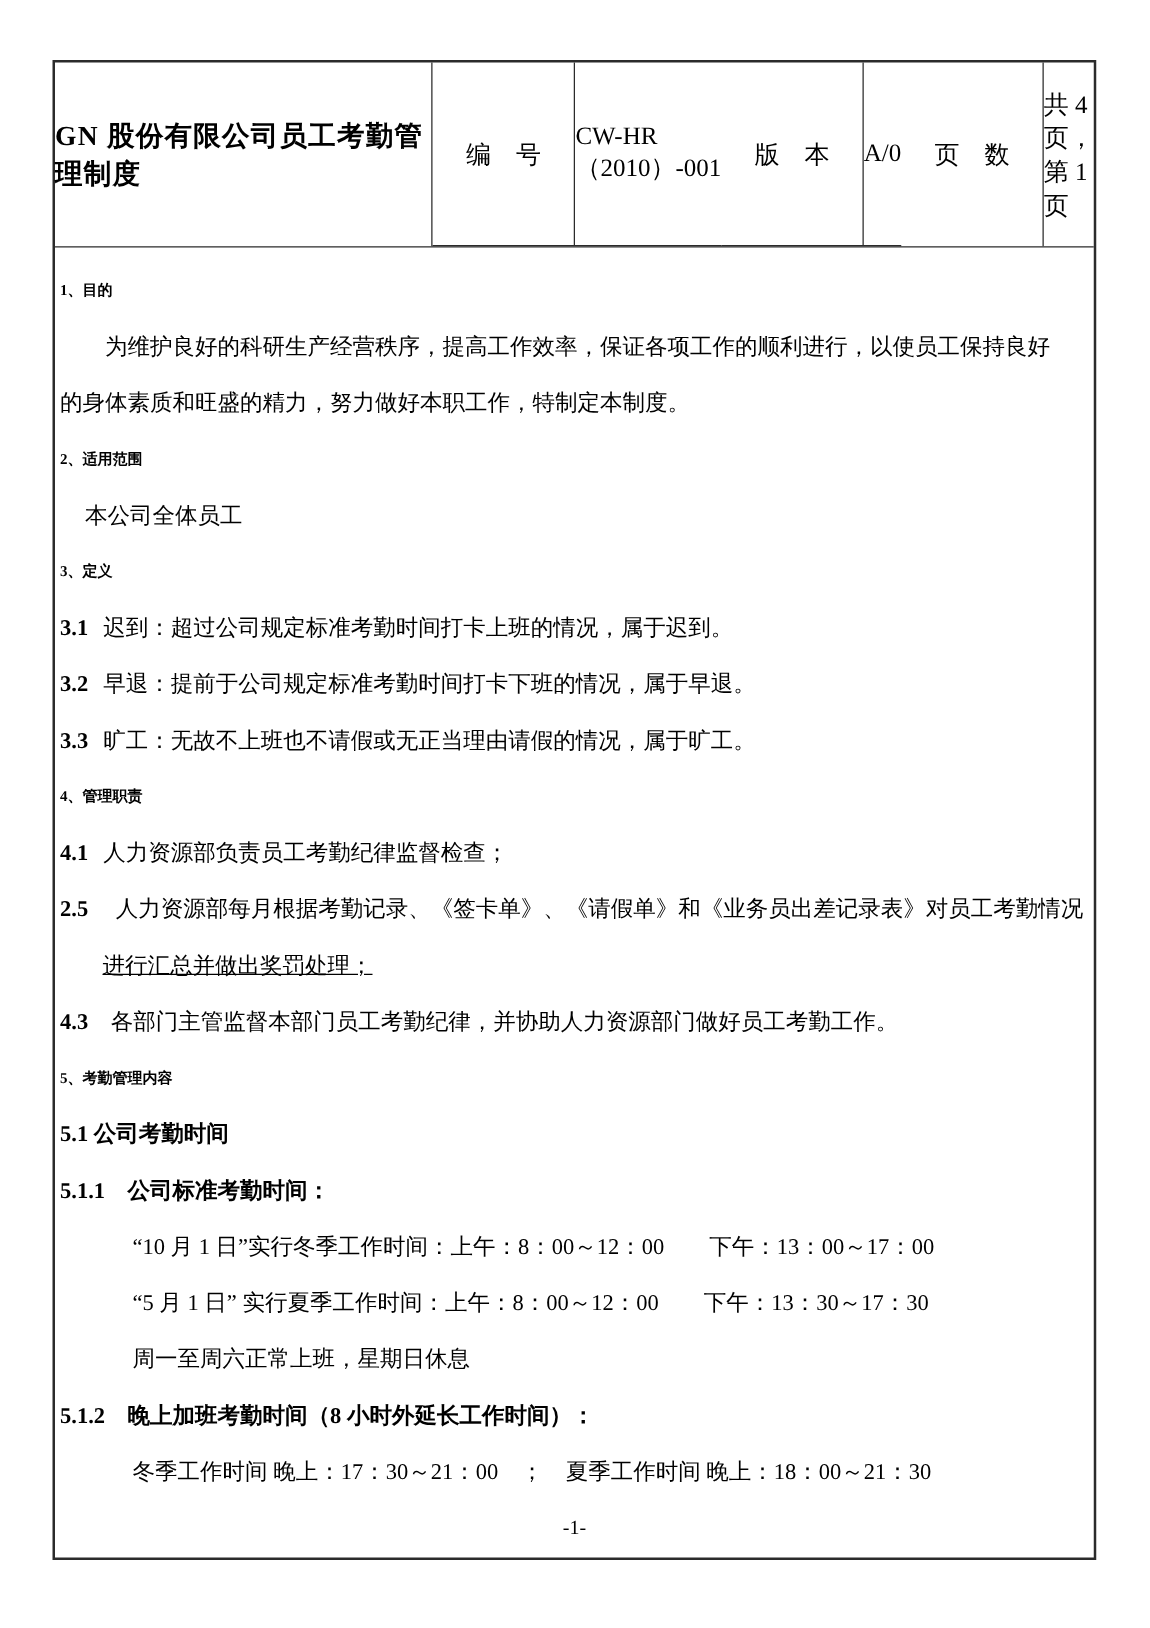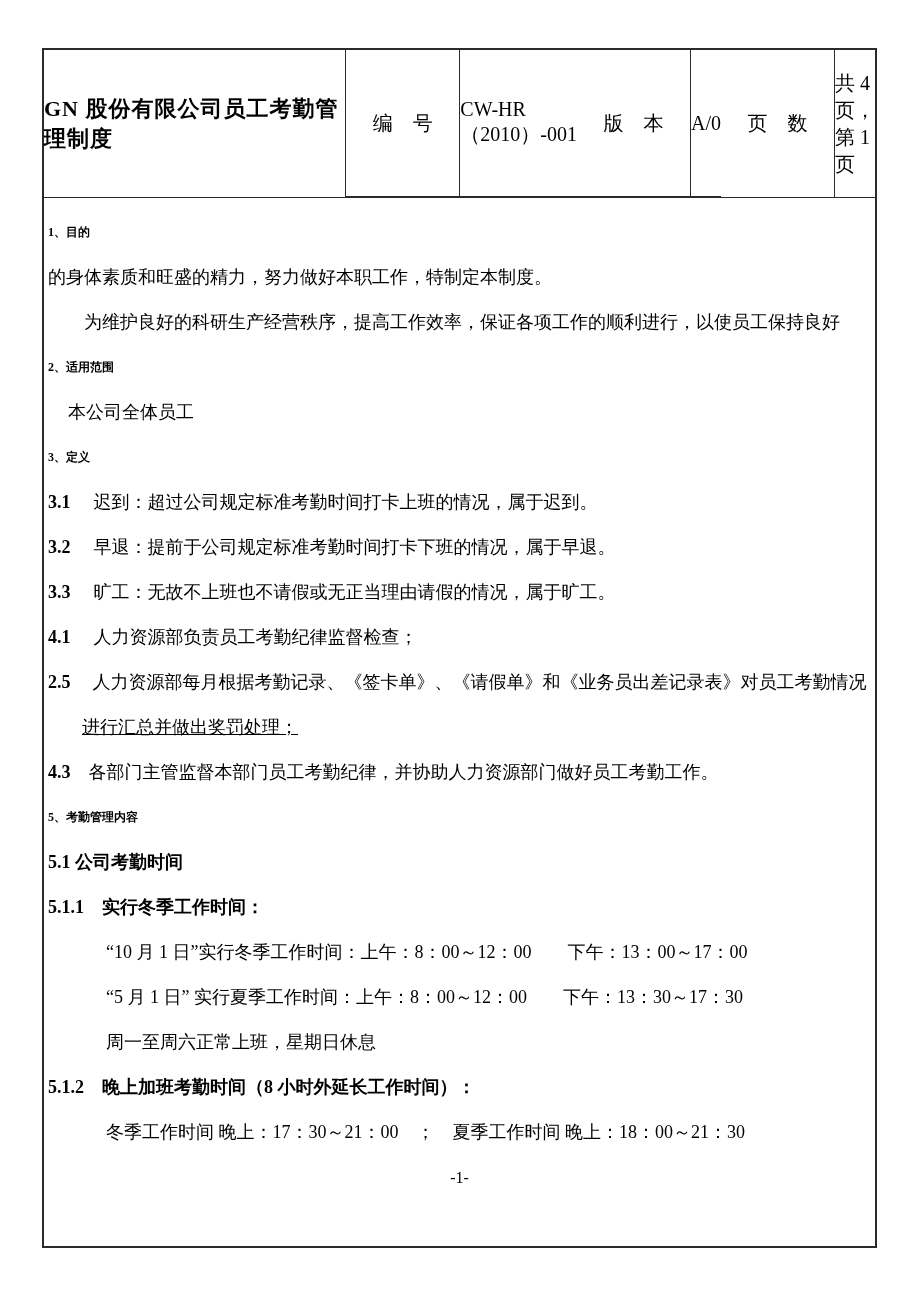--- a/index.html
+++ b/index.html
@@ -52,21 +52,21 @@
   
   .doc-body { padding: 12px 6px 0 4px; }
   .doc-line {
     line-height: 45px;
     font-size: 18px;
     white-space: pre;
   }
   .b-heading { font-size: 12px; font-weight: bold; }
   .b-first   { text-indent: 36px; }
   .b-ind     { padding-left: 20px; }
-  .b-item .num  { font-weight: bold; margin-right: 23px; }
+  .b-item .num  { font-weight: bold; margin-right: 12px; }
   .b-wide .num  { margin-right: 22px; }
   .b-plain .num { font-weight: bold; margin-right: 18px; }
   .b-cont { padding-left: 34px; text-decoration: underline; }
   .b-sub  { font-weight: bold; }
   .b-time { padding-left: 58px; }
   .page-footer {
     text-align: center;
     line-height: 45px;
     font-size: 16px;
   }
@@ -89,35 +89,36 @@
       </div>
       <div class="meta-row">
         <div class="meta-label">页　数</div>
         <div class="meta-value">共 4 页，第 1 页</div>
       </div>
     </div>
   </div>
 
   <div class="doc-body">
       <div class="doc-line b-heading">1、目的</div>
+      <div class="doc-line b-first">为维护良好的科研生产经营秩序，提高工作效率，保证各项工作的顺利进行，以使员工保持良好</div>
       <div class="doc-line">的身体素质和旺盛的精力，努力做好本职工作，特制定本制度。</div>
-      <div class="doc-line b-first">为维护良好的科研生产经营秩序，提高工作效率，保证各项工作的顺利进行，以使员工保持良好</div>
       <div class="doc-line b-heading">2、适用范围</div>
       <div class="doc-line b-ind">本公司全体员工</div>
       <div class="doc-line b-heading">3、定义</div>
       <div class="doc-line b-item"><span class="num">3.1</span><span>迟到：超过公司规定标准考勤时间打卡上班的情况，属于迟到。</span></div>
       <div class="doc-line b-item"><span class="num">3.2</span><span>早退：提前于公司规定标准考勤时间打卡下班的情况，属于早退。</span></div>
       <div class="doc-line b-item"><span class="num">3.3</span><span>旷工：无故不上班也不请假或无正当理由请假的情况，属于旷工。</span></div>
+      <div class="doc-line b-heading">4、管理职责</div>
       <div class="doc-line b-item"><span class="num">4.1</span><span>人力资源部负责员工考勤纪律监督检查；</span></div>
       <div class="doc-line b-item b-wide"><span class="num">2.5</span><span>人力资源部每月根据考勤记录、《签卡单》、《请假单》和《业务员出差记录表》对员工考勤情况</span></div>
       <div class="doc-line b-cont">进行汇总并做出奖罚处理；</div>
       <div class="doc-line b-item b-plain"><span class="num">4.3</span><span>各部门主管监督本部门员工考勤纪律，并协助人力资源部门做好员工考勤工作。</span></div>
       <div class="doc-line b-heading">5、考勤管理内容</div>
       <div class="doc-line b-sub">5.1 公司考勤时间</div>
-      <div class="doc-line b-sub">5.1.1　实行冬季工作时间：</div>
+      <div class="doc-line b-sub">5.1.1　公司标准考勤时间：</div>
       <div class="doc-line b-time">“10 月 1 日”实行冬季工作时间：上午：8：00～12：00　　下午：13：00～17：00</div>
       <div class="doc-line b-time">“5 月 1 日” 实行夏季工作时间：上午：8：00～12：00　　下午：13：30～17：30</div>
       <div class="doc-line b-time">周一至周六正常上班，星期日休息</div>
       <div class="doc-line b-sub">5.1.2　晚上加班考勤时间（8 小时外延长工作时间）：</div>
       <div class="doc-line b-time">冬季工作时间 晚上：17：30～21：00　；　夏季工作时间 晚上：18：00～21：30</div>
     </div>
 
   <div class="page-footer">-1-</div>
 
 </div>

